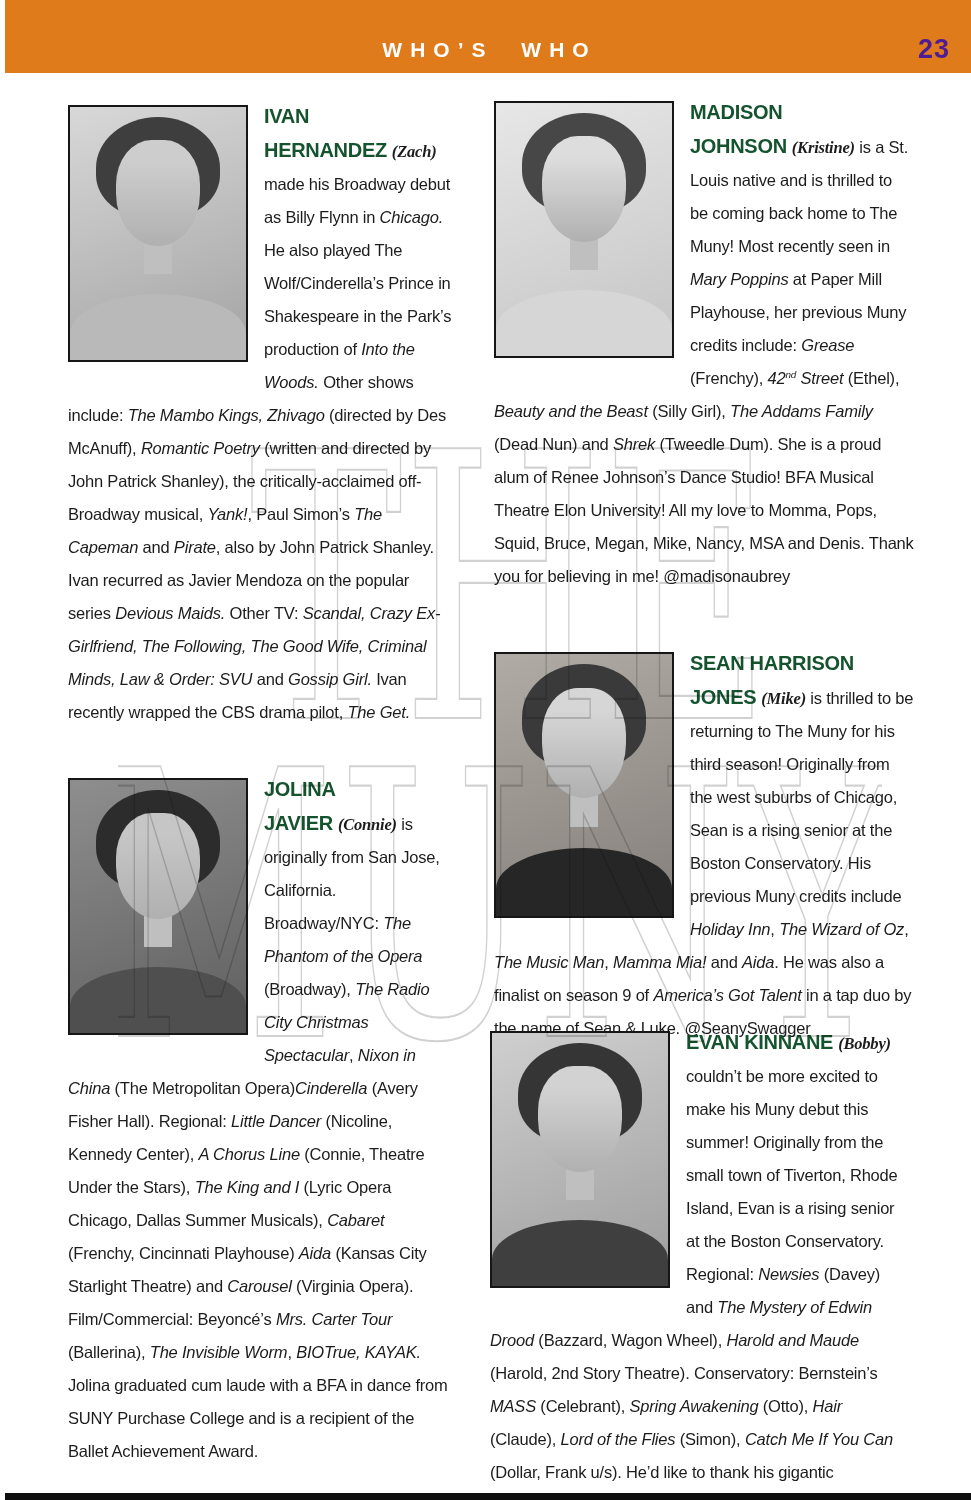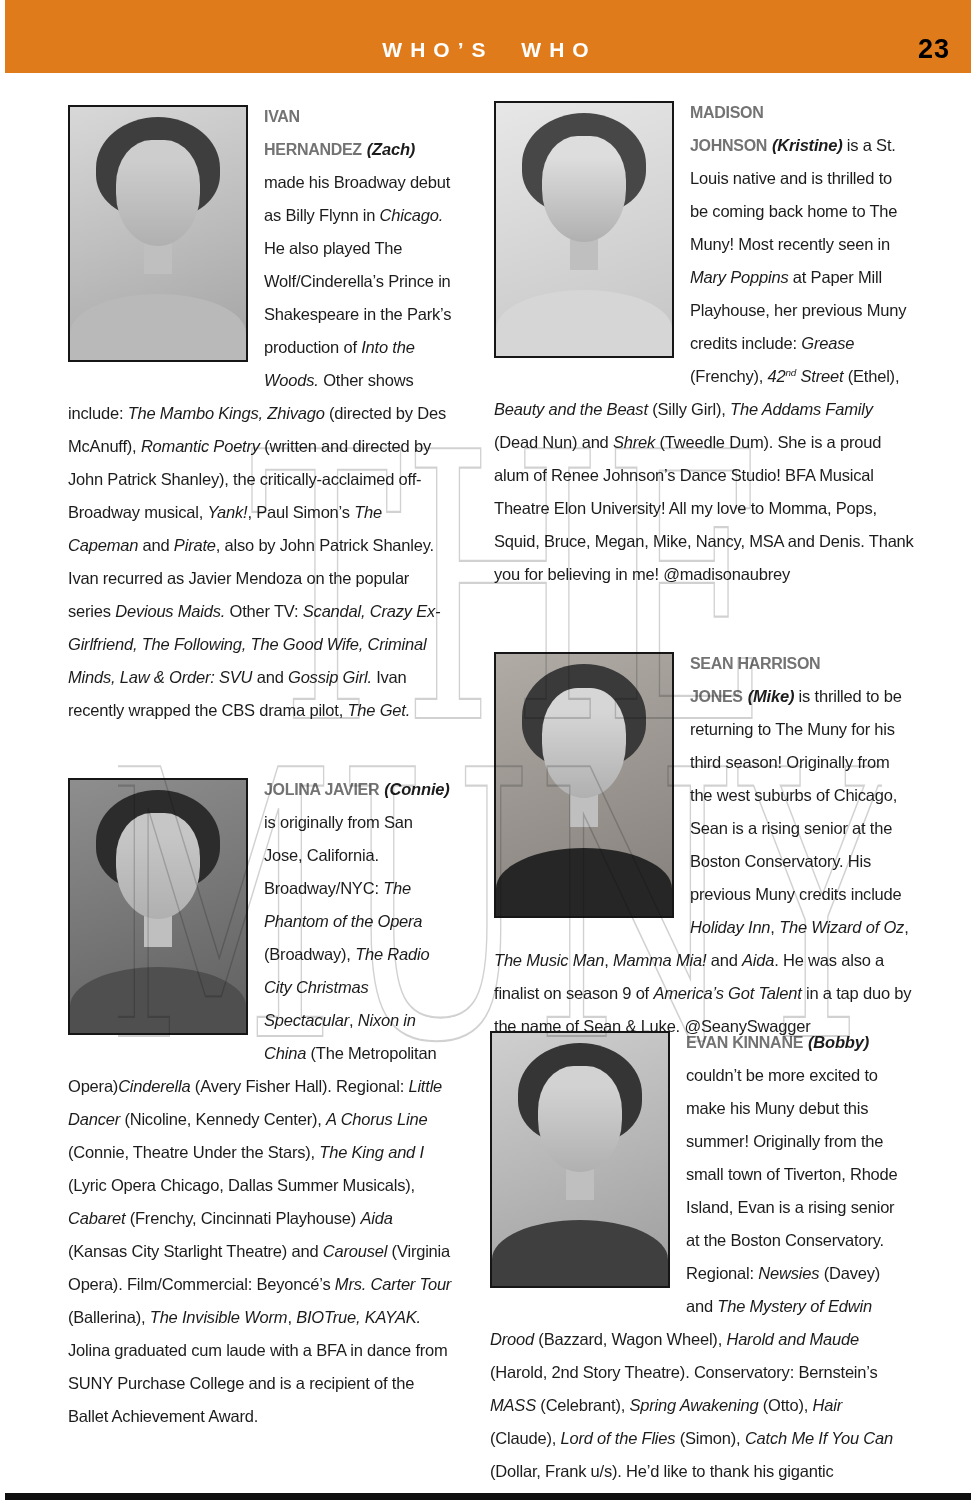--- a/index.html
+++ b/index.html
@@ -7,38 +7,38 @@
     position:relative;width:971px;height:1500px;background:#ffffff;overflow:hidden;
     font-family:"Liberation Sans",sans-serif;color:#1c1c1c;
   }
   
   .header-bar{position:absolute;left:5px;top:0;width:950px;height:73px;background:#e07b1b;z-index:10;padding-left:19px;}
   .header-title{
     position:absolute;left:0;right:0;bottom:11px;text-align:center;color:#ffffff;
     font-weight:bold;font-size:21px;letter-spacing:8px;word-spacing:14px;
   }
   .page-number{
-    position:absolute;right:24px;bottom:8px;color:#000000;font-weight:bold;font-size:27px;letter-spacing:1px;
+    position:absolute;right:24px;bottom:8px;color:#4c1d95;font-weight:bold;font-size:27px;letter-spacing:1px;
   }
   .bottom-edge{position:absolute;left:5px;top:1493px;width:966px;height:7px;background:#0f0f0f;z-index:10;}
   
   .watermark{
     position:absolute;left:118px;top:388px;width:764px;height:664px;z-index:6;
     pointer-events:none;mix-blend-mode:multiply;opacity:.95;overflow:hidden;
   }
   
   .bio{position:absolute;z-index:2;}
   #bio-ivan   {left:68px; top:100px; width:386px;}
   #bio-jolina {left:68px; top:773px; width:386px;}
   #bio-madison{left:494px;top:96px;  width:420px;}
   #bio-sean   {left:494px;top:612px; width:420px;margin-top:35px;}
   #bio-evan   {left:490px;top:1026px;width:420px;}
   .bio-text{margin:0;font-size:16.5px;line-height:33px;letter-spacing:-0.2px;}
-  .bio-name{font-weight:bold;font-size:16px;letter-spacing:-0.3px;color:#737373;}
-  .bio-role{font-style:italic;font-weight:bold;margin-left:5px;}
+  .bio-name{font-weight:bold;font-size:20px;letter-spacing:-0.3px;color:#14532d;}
+  .bio-role{font-style:italic;font-weight:bold;margin-left:5px;font-family:Liberation Serif, serif;}
   sup{font-size:0.6em;line-height:0;margin-top:12px;}
   
   .photo{
     position:relative;float:left;width:176px;height:253px;border:2px solid #161616;
     margin:5px 16px 10px 0;overflow:hidden;
     background:linear-gradient(160deg,var(--bgA) 0%,var(--bgB) 100%);
   }
   #bio-sean .photo{height:262px;}
   .ph-hair {position:absolute;top:4%;left:15%;width:70%;height:40%;border-radius:52% 52% 44% 44%;background:var(--hair);}
   .ph-neck {position:absolute;top:52%;left:42%;width:16%;height:14%;background:#bfbfbf;}

